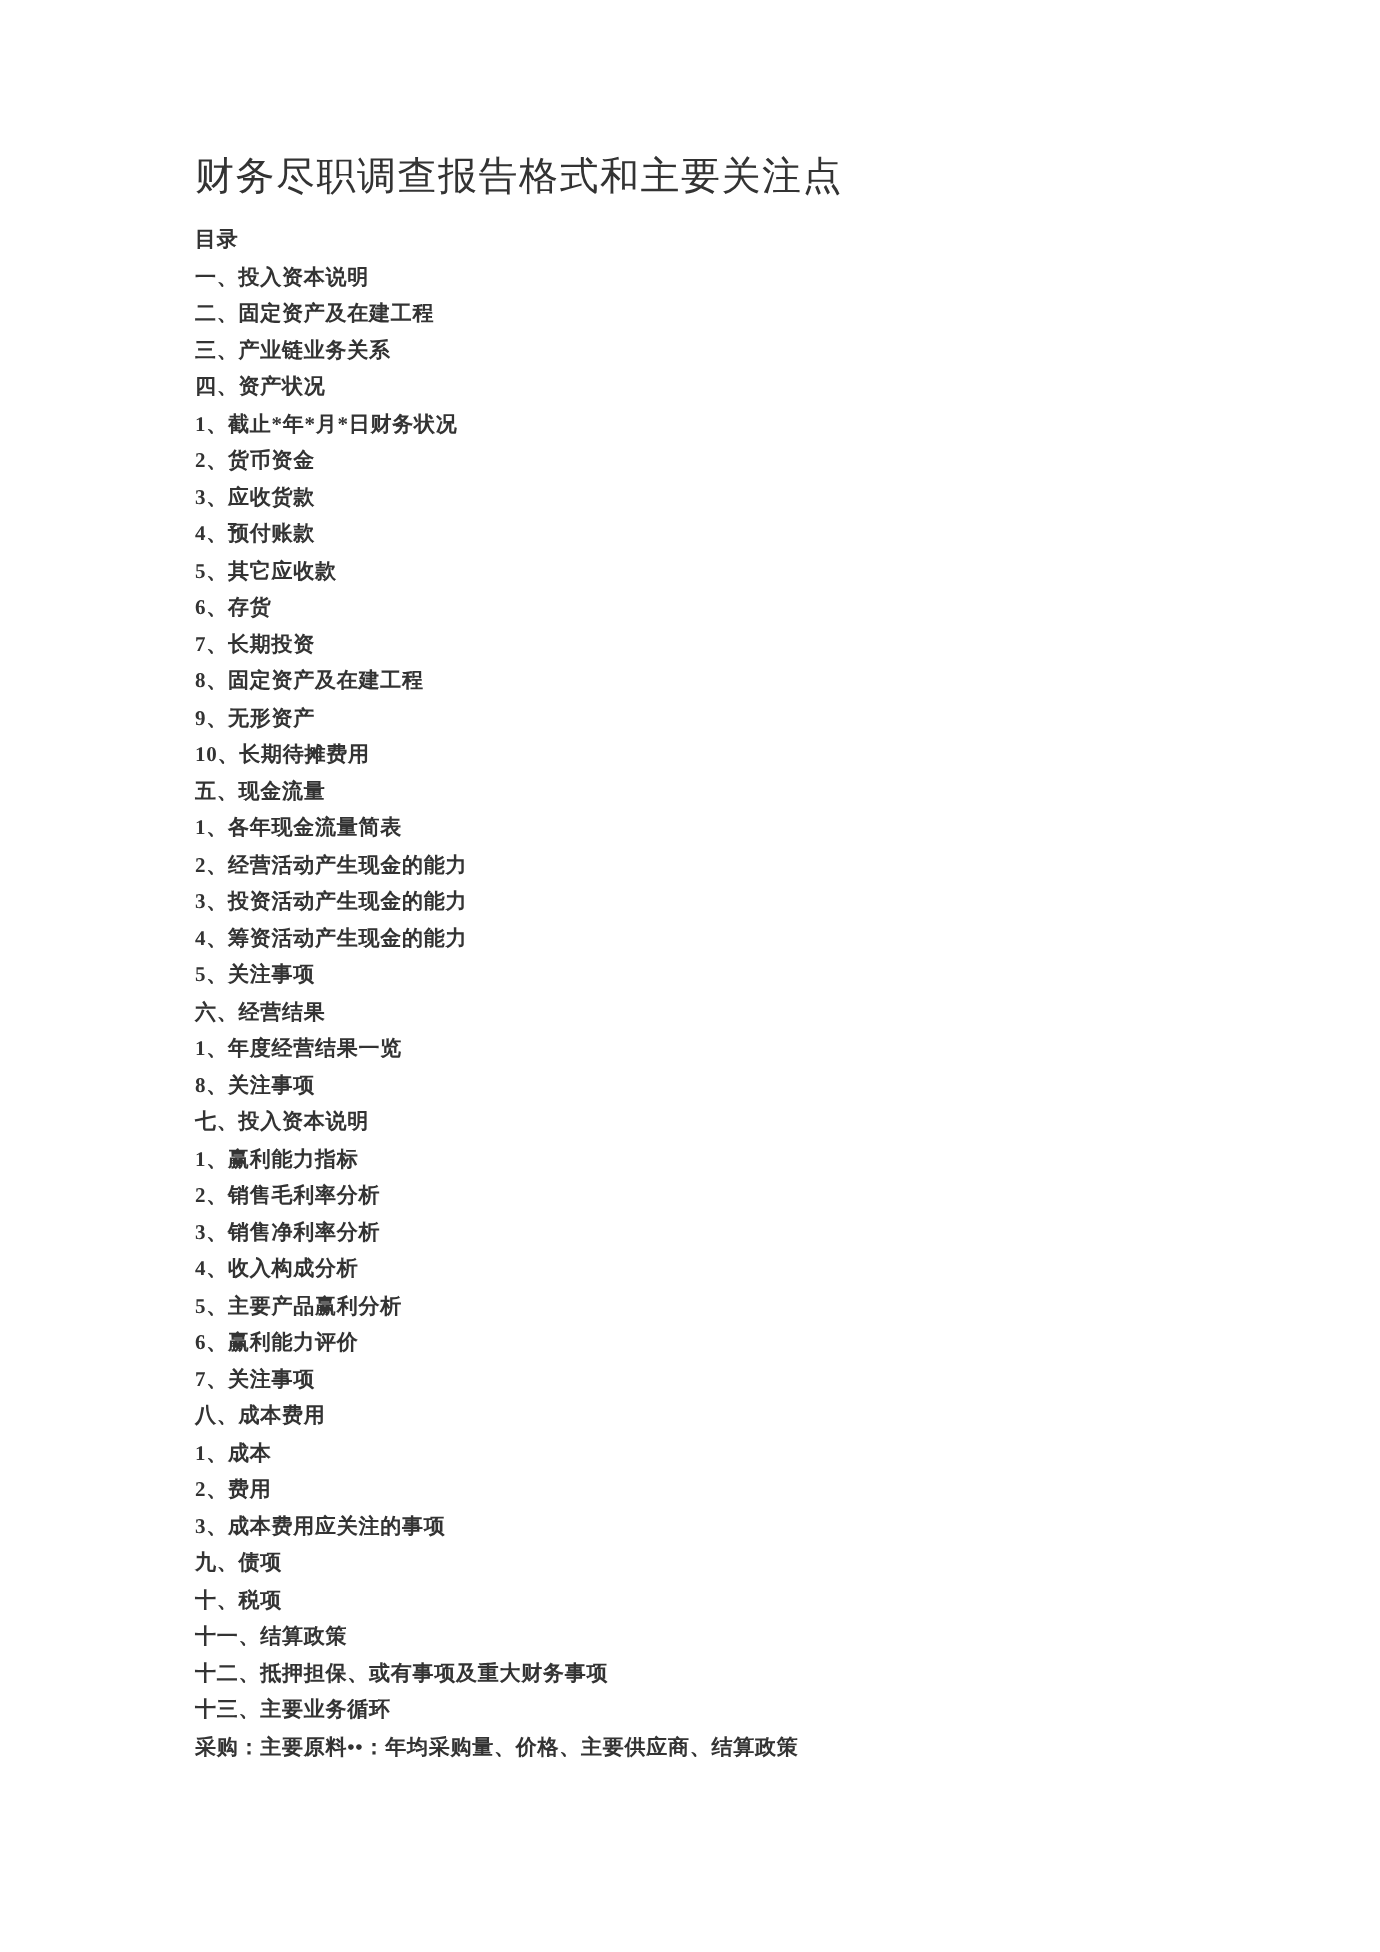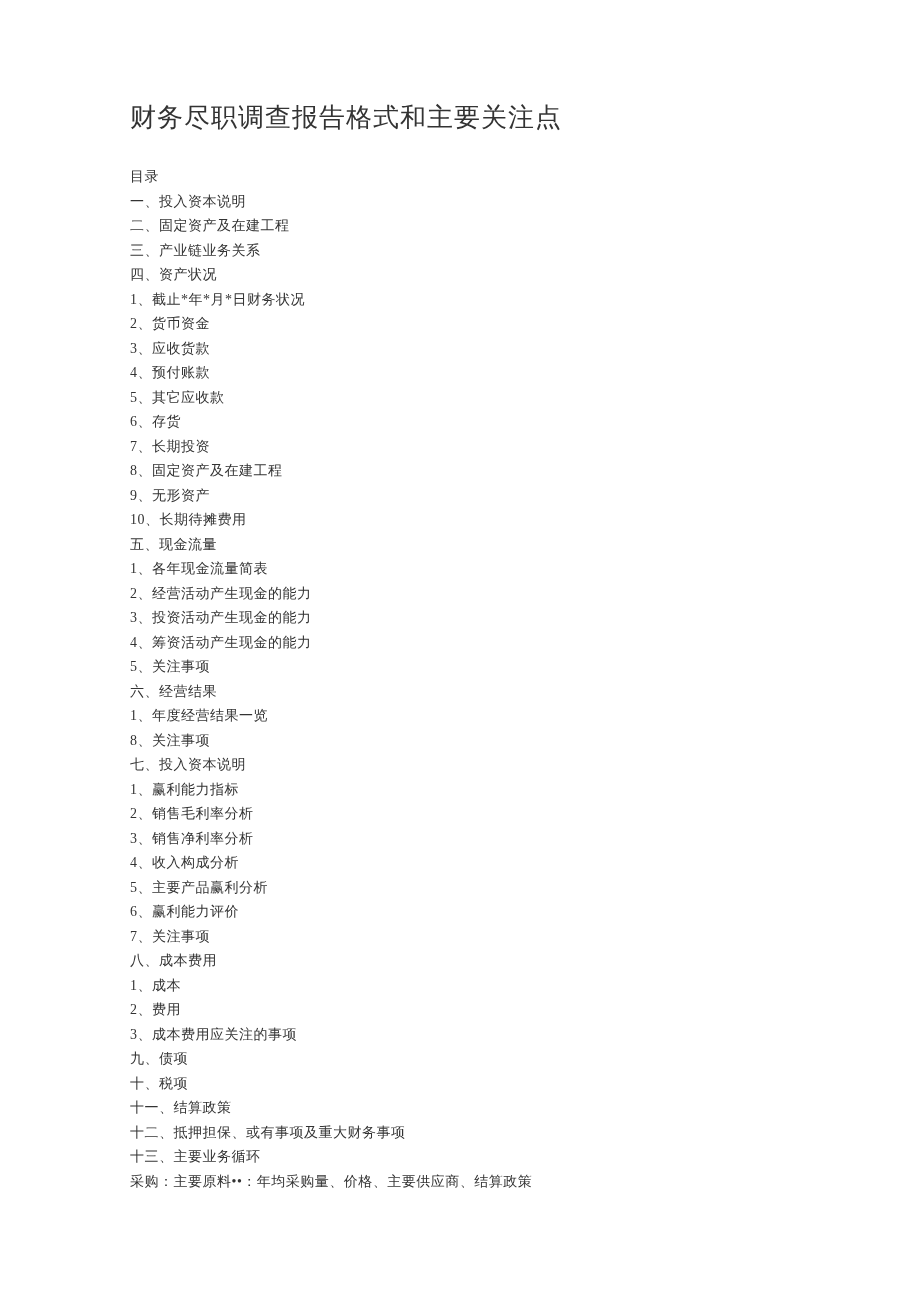--- a/index.html
+++ b/index.html
@@ -12,28 +12,29 @@
       min-height: 1301px;
       background: #ffffff;
       padding: 100px 130px 60px 130px;
       font-family: "SimSun", "宋体", serif;
       color: #333333;
     }
     .title {
       font-size: 26px;
       font-weight: normal;
       color: #333333;
-      margin-bottom: 30px;
+      margin-bottom: 14px;
       letter-spacing: 1px;
     }
     .toc-item {
       font-size: 14px;
       line-height: 24.5px;
       color: #333333;
       letter-spacing: 0.5px;
+      font-weight: bold;
     }
   </style>
 </head>
 <body>
 
 <h1 class="title">财务尽职调查报告格式和主要关注点</h1>
 <div class="toc-item">目录</div>
 <div class="toc-item">一、投入资本说明</div>
 <div class="toc-item">二、固定资产及在建工程</div>
 <div class="toc-item">三、产业链业务关系</div>

